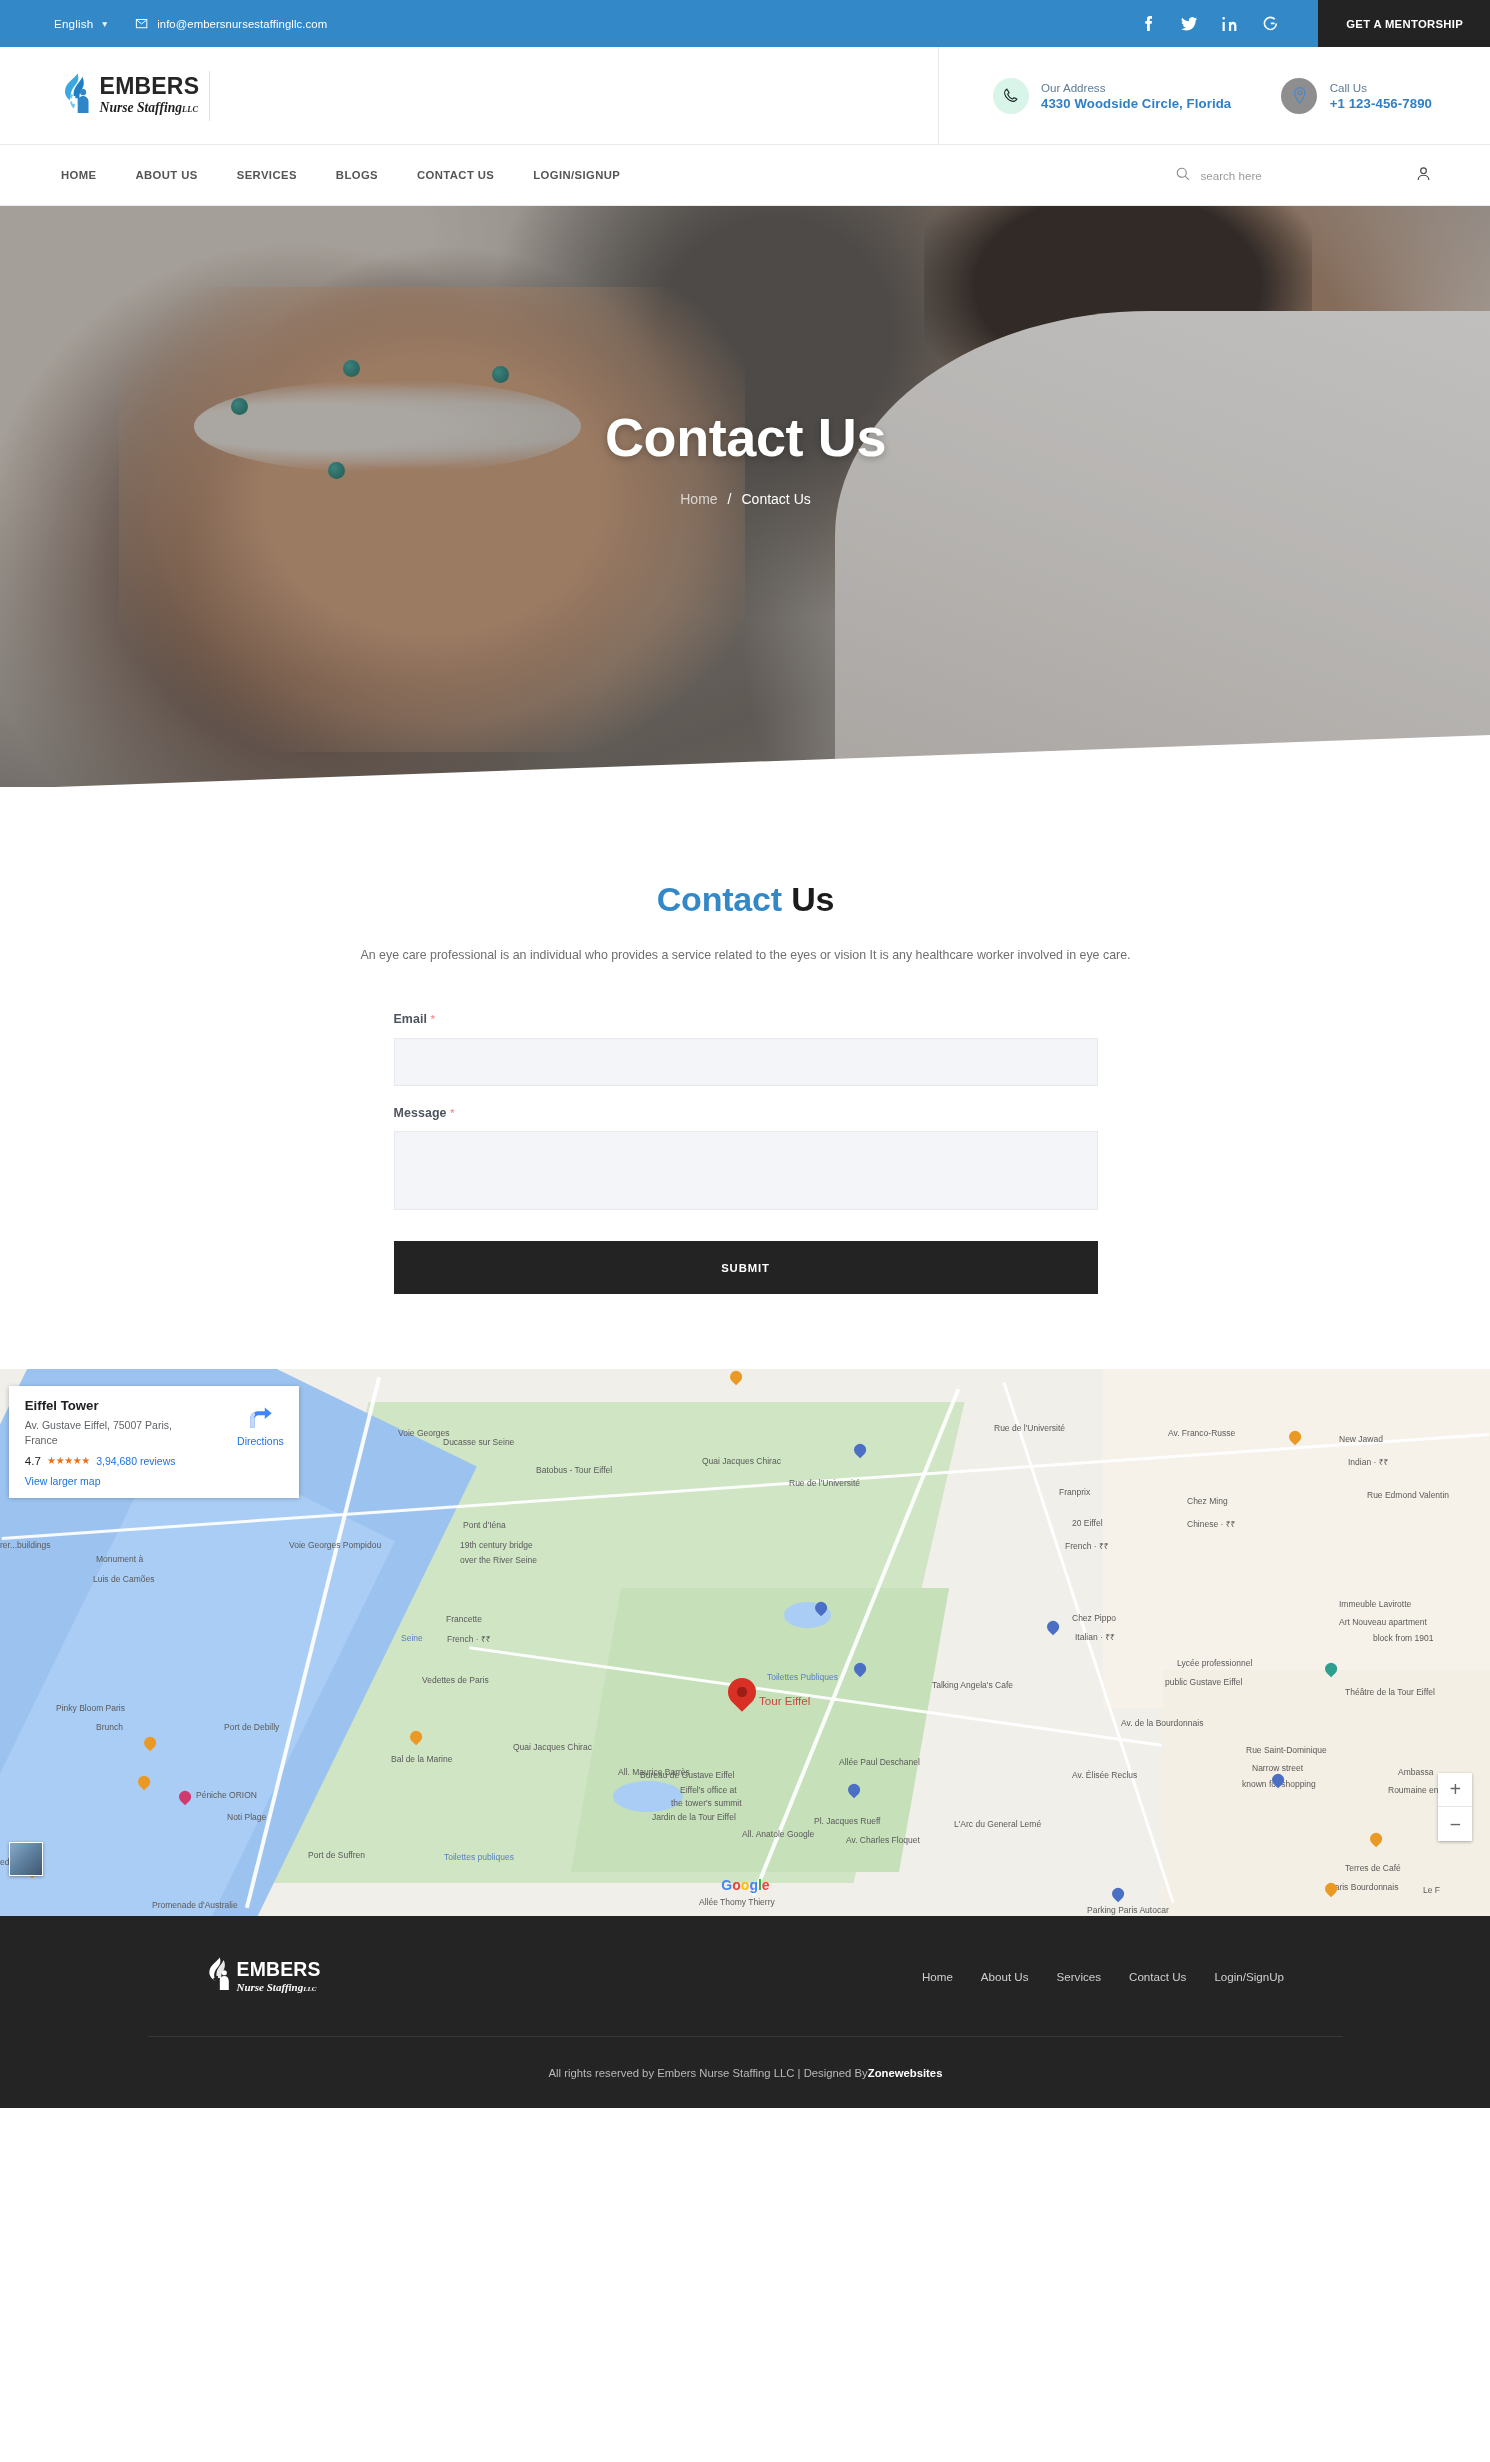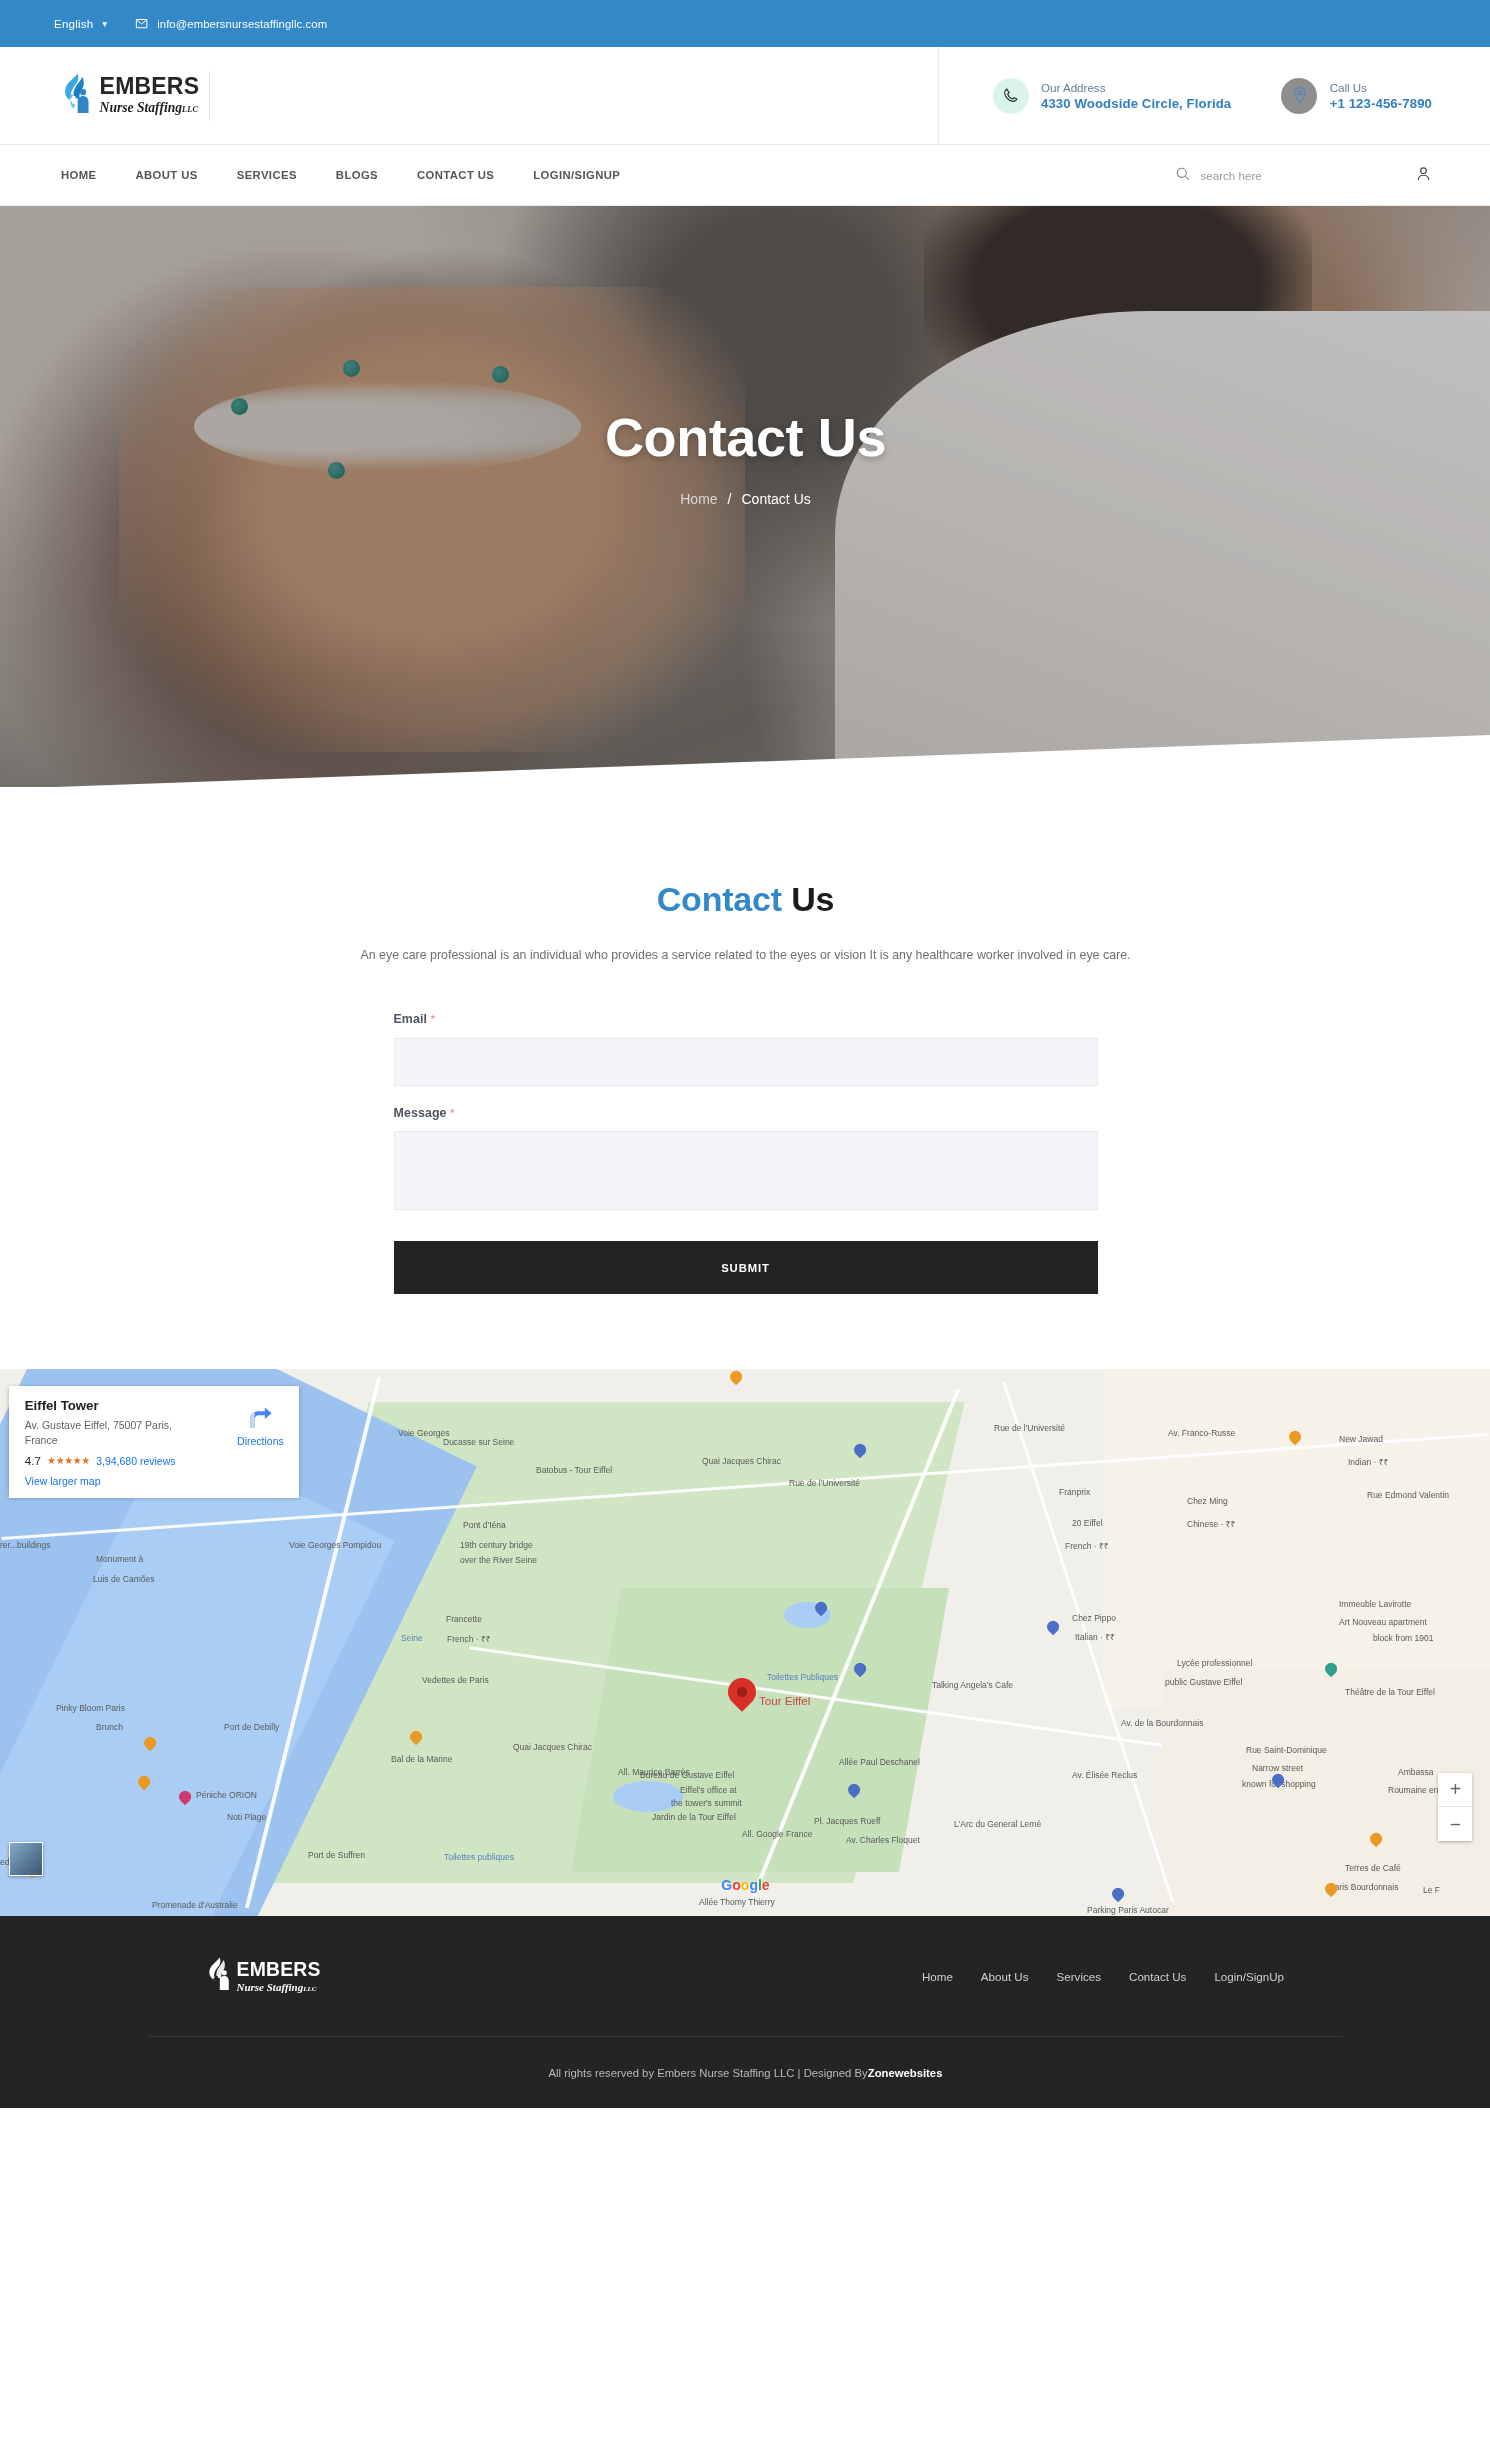--- a/index.html
+++ b/index.html
@@ -397,20 +397,45 @@
     </div>
     <div class="topmail">
       <span class="mail-ico">
         <svg width="13.2" height="13.2" viewBox="0 0 24 24" fill="none" stroke="#fff" stroke-width="1.8">
           <rect x="2.5" y="4.5" width="19" height="15"></rect>
             <path d="M3 5.5l9 7 9-7"></path>
         </svg>
       </span>
       <span>info@embersnursestaffingllc.com</span>
     </div>
+  </div>
+  <div class="topbar-right">
+    <div class="socials">
+      <span class="soc">
+        <svg width="8.5" height="15.5" viewBox="0 0 10 20">
+            <path d="M7 6.6V4.9c0-.8.2-1.2 1.4-1.2h1.5V.1H7.4C4.4.1 3.4 1.5 3.4 4.1v2.5H1.2V10h2.2v10h3.6V10h2.5l.3-3.4H7z"></path>
+          </svg>
+      </span>
+      <span class="soc">
+        <svg width="16.3" height="14" viewBox="0 0 24 20">
+            <path d="M24 2.4a9.6 9.6 0 0 1-2.8.8A4.9 4.9 0 0 0 23.3.4a9.8 9.8 0 0 1-3.1 1.2A4.9 4.9 0 0 0 11.7 6a13.9 13.9 0 0 1-10-5.1 4.9 4.9 0 0 0 1.5 6.5A4.8 4.8 0 0 1 1 6.8v.1a4.9 4.9 0 0 0 3.9 4.8 4.9 4.9 0 0 1-2.2.1 4.9 4.9 0 0 0 4.6 3.4A9.9 9.9 0 0 1 0 17.3a13.9 13.9 0 0 0 7.5 2.2c9.1 0 14-7.5 14-14v-.6A10 10 0 0 0 24 2.4z"></path>
+          </svg>
+      </span>
+      <span class="soc">
+        <svg width="14.8" height="14" viewBox="0 0 24 24">
+            <path d="M4.1 8.4H.3V24h3.8V8.4zM2.2 0A2.2 2.2 0 1 0 2.2 4.4 2.2 2.2 0 0 0 2.2 0zM24 15V24h-3.8v-8.1c0-2-.7-3.3-2.5-3.3a2.7 2.7 0 0 0-2.5 1.8 3.3 3.3 0 0 0-.2 1.2V24H11.2s.1-10.6 0-11.7V8.4H15V10a3.8 3.8 0 0 1 3.5-1.9c2.5 0 5.5 1.6 5.5 6.9z"></path>
+          </svg>
+      </span>
+      <span class="soc">
+        <svg width="14.8" height="14.8" viewBox="0 0 24 24">
+            <path d="M12.1 1A11 11 0 1 0 23 12.3h-2.6a8.4 8.4 0 1 1-2.4-6.1l2-2A11 11 0 0 0 12.1 1zm.5 9.6v2.7h6a6.2 6.2 0 0 0 .1-1.2c0-.5 0-1-.1-1.5h-6z"></path>
+          </svg>
+      </span>
+    </div>
+    <div class="mentorship">GET A MENTORSHIP</div>
   </div>
 </div>
 
 <div class="header">
   <div class="logo-wrap">
     <svg class="logo-mark" viewBox="0 0 46 62">
       <path d="M20 2c3 10-2 13-6 19s-4 13 1 18c-7-2-13-9-11-17C6 13 15 9 20 2z" fill="#3ba9e0"></path>
       <path d="M26 6c4 9 1 14-2 19s-2 12 3 16c-8-1-14-8-12-16C17 17 23 13 26 6z" fill="#1f7fc4"></path>
       <path d="M12 28c5 4 6 12 3 19-5-4-7-13-3-19z" fill="#6ec8ef"></path>
       <circle cx="27" cy="26" r="4" fill="#2e86c8"></circle>
@@ -604,21 +629,21 @@
         <div class="m-label" style="left: 671px; top: 429px;">the tower's summit</div>
         <div class="m-label" style="left: 839px; top: 388px;">Allée Paul Deschanel</div>
         <div class="m-label" style="left: 1072px; top: 401px;">Av. Élisée Reclus</div>
         <div class="m-label" style="left: 196px; top: 421px;">Péniche ORION</div>
         <div class="m-label" style="left: 227px; top: 443px;">Noti Plage</div>
         <div class="m-label" style="left: 652px; top: 443px;">Jardin de la Tour Eiffel</div>
         <div class="m-label" style="left: 618px; top: 398px;">All. Maurice Barrès</div>
         <div class="m-label blue" style="left: 444px; top: 483px;">Toilettes publiques</div>
         <div class="m-label" style="left: 308px; top: 481px;">Port de Suffren</div>
         <div class="m-label" style="left: 846px; top: 466px;">Av. Charles Floquet</div>
-        <div class="m-label" style="left: 742px; top: 460px;">All. Google France</div>
+        <div class="m-label" style="left: 742px; top: 460px;">All. Anatole Google</div>
         <div class="m-label" style="left: 814px; top: 447px;">Pl. Jacques Rueff</div>
         <div class="m-label" style="left: 954px; top: 450px;">L'Arc du General Lemé</div>
         <div class="m-label" style="left: 1345px; top: 494px;">Terres de Café</div>
         <div class="m-label" style="left: 1329px; top: 513px;">Paris Bourdonnais</div>
         <div class="m-label" style="left: 0px; top: 488px;">edy Eiffel</div>
         <div class="m-label" style="left: 1423px; top: 516px;">Le F</div>
         <div class="m-label" style="left: 152px; top: 531px;">Promenade d'Australie</div>
         <div class="m-label" style="left: 1087px; top: 536px;">Parking Paris Autocar</div>
         <div class="m-label" style="left: 699px; top: 528px;">Allée Thomy Thierry</div>
       </div>

